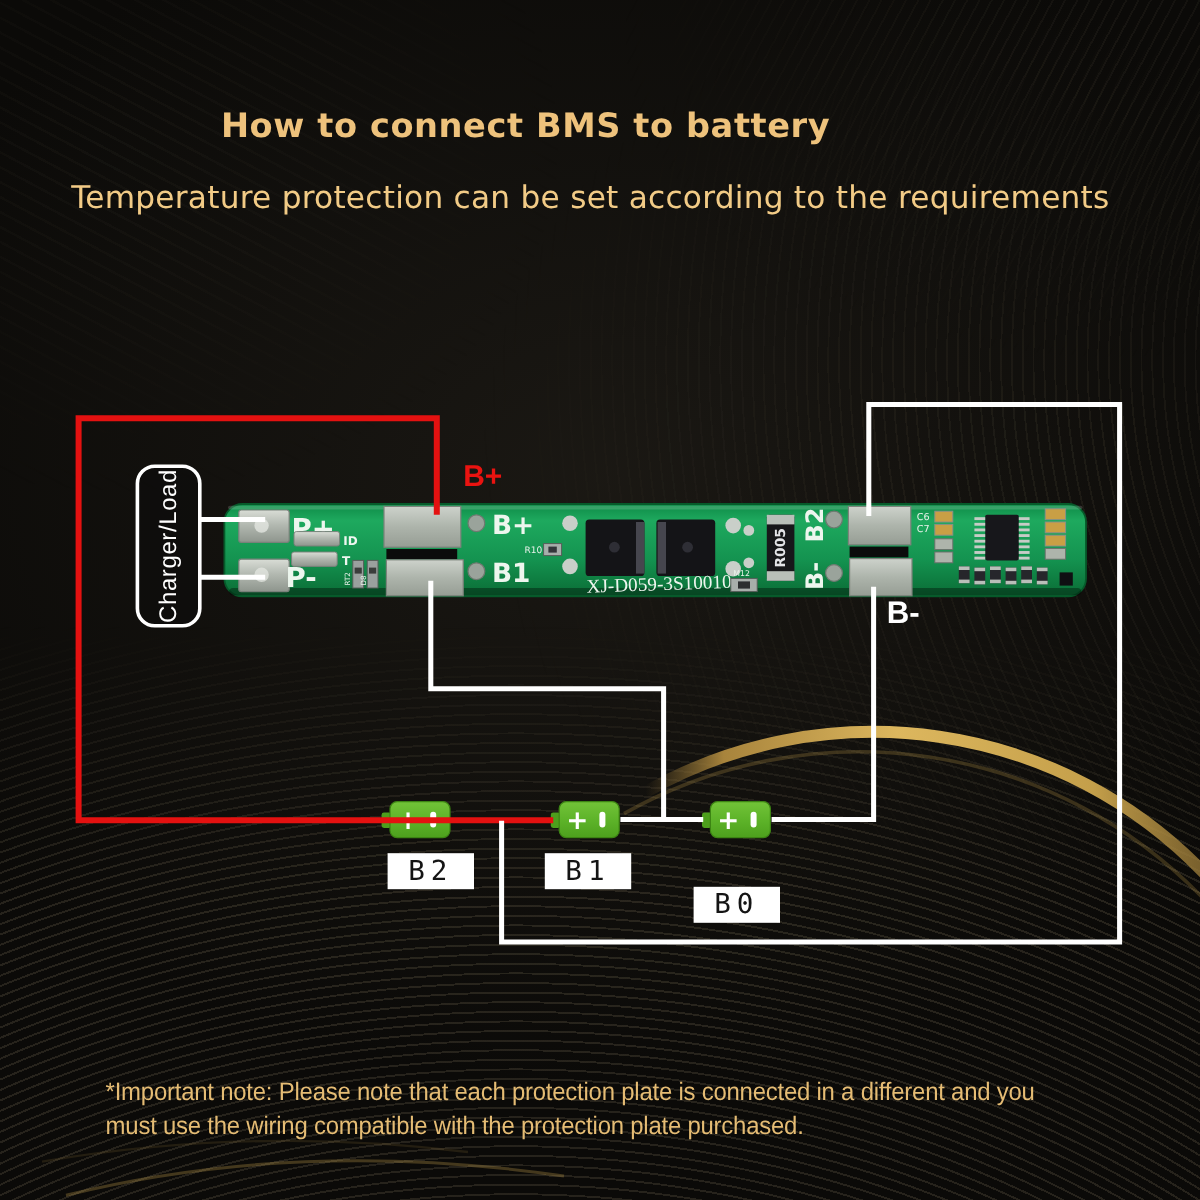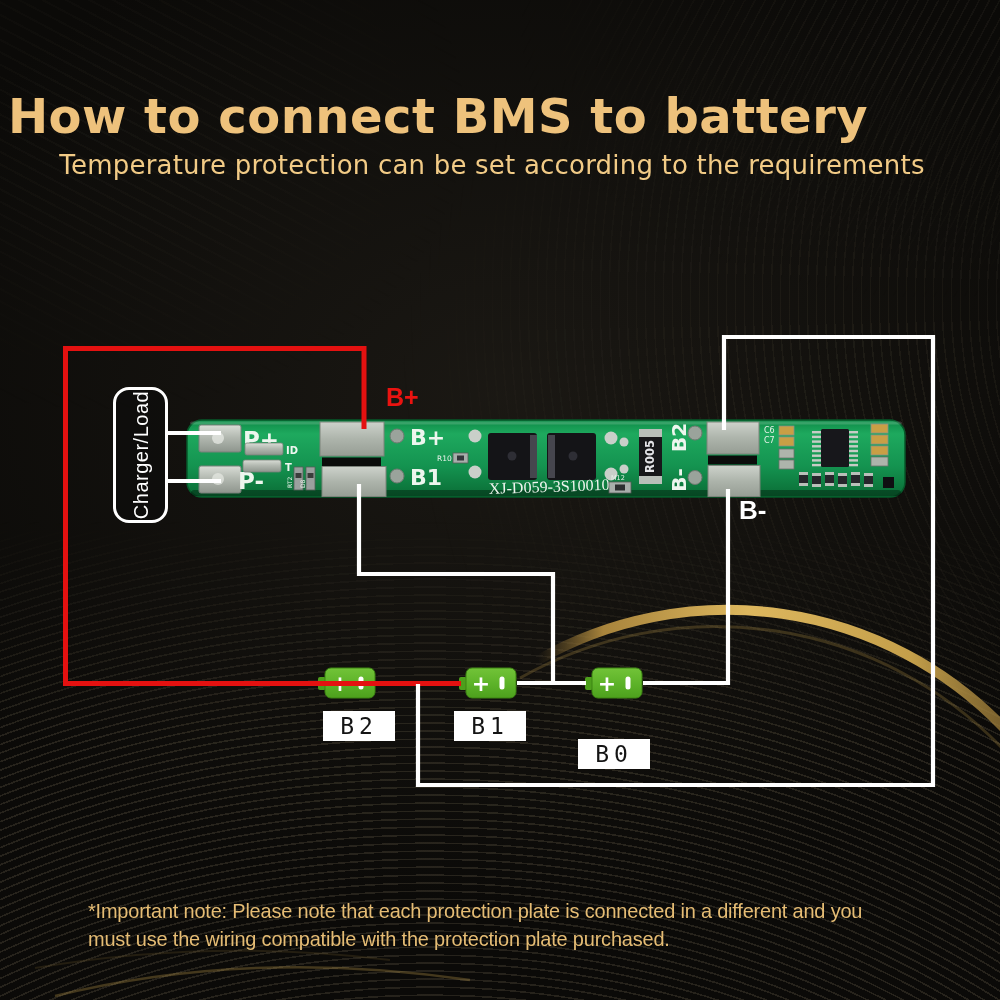--- a/index.html
+++ b/index.html
@@ -34,21 +34,21 @@
   }
   .tex-lines-topleft{
     background:repeating-linear-gradient(28deg,
       rgba(100,94,78,.08) 0 2px, rgba(0,0,0,0) 2px 11px);
     -webkit-mask:radial-gradient(480px 380px at 10% 12%, #000, transparent 78%);
     mask:radial-gradient(480px 380px at 10% 12%, #000, transparent 78%);
   }
   
   .title{
     position:absolute;left:0;top:88px;width:876px;text-align:center;
-    font-size:48px;font-weight:bold;letter-spacing:.5px;color:#eec27c;
+    font-size:28px;font-weight:bold;letter-spacing:.5px;color:#eec27c;
   }
   .subtitle{
     position:absolute;left:0;top:150px;width:984px;text-align:center;
     font-size:26px;font-weight:400;letter-spacing:.2px;color:#f2cb86;
   }
   
   .charger-box{
     position:absolute;left:113px;top:387px;width:55px;height:136px;
     border:3.5px solid #fff;border-radius:16px;background:rgba(10,10,10,.45);
     box-sizing:border-box;z-index:6;

